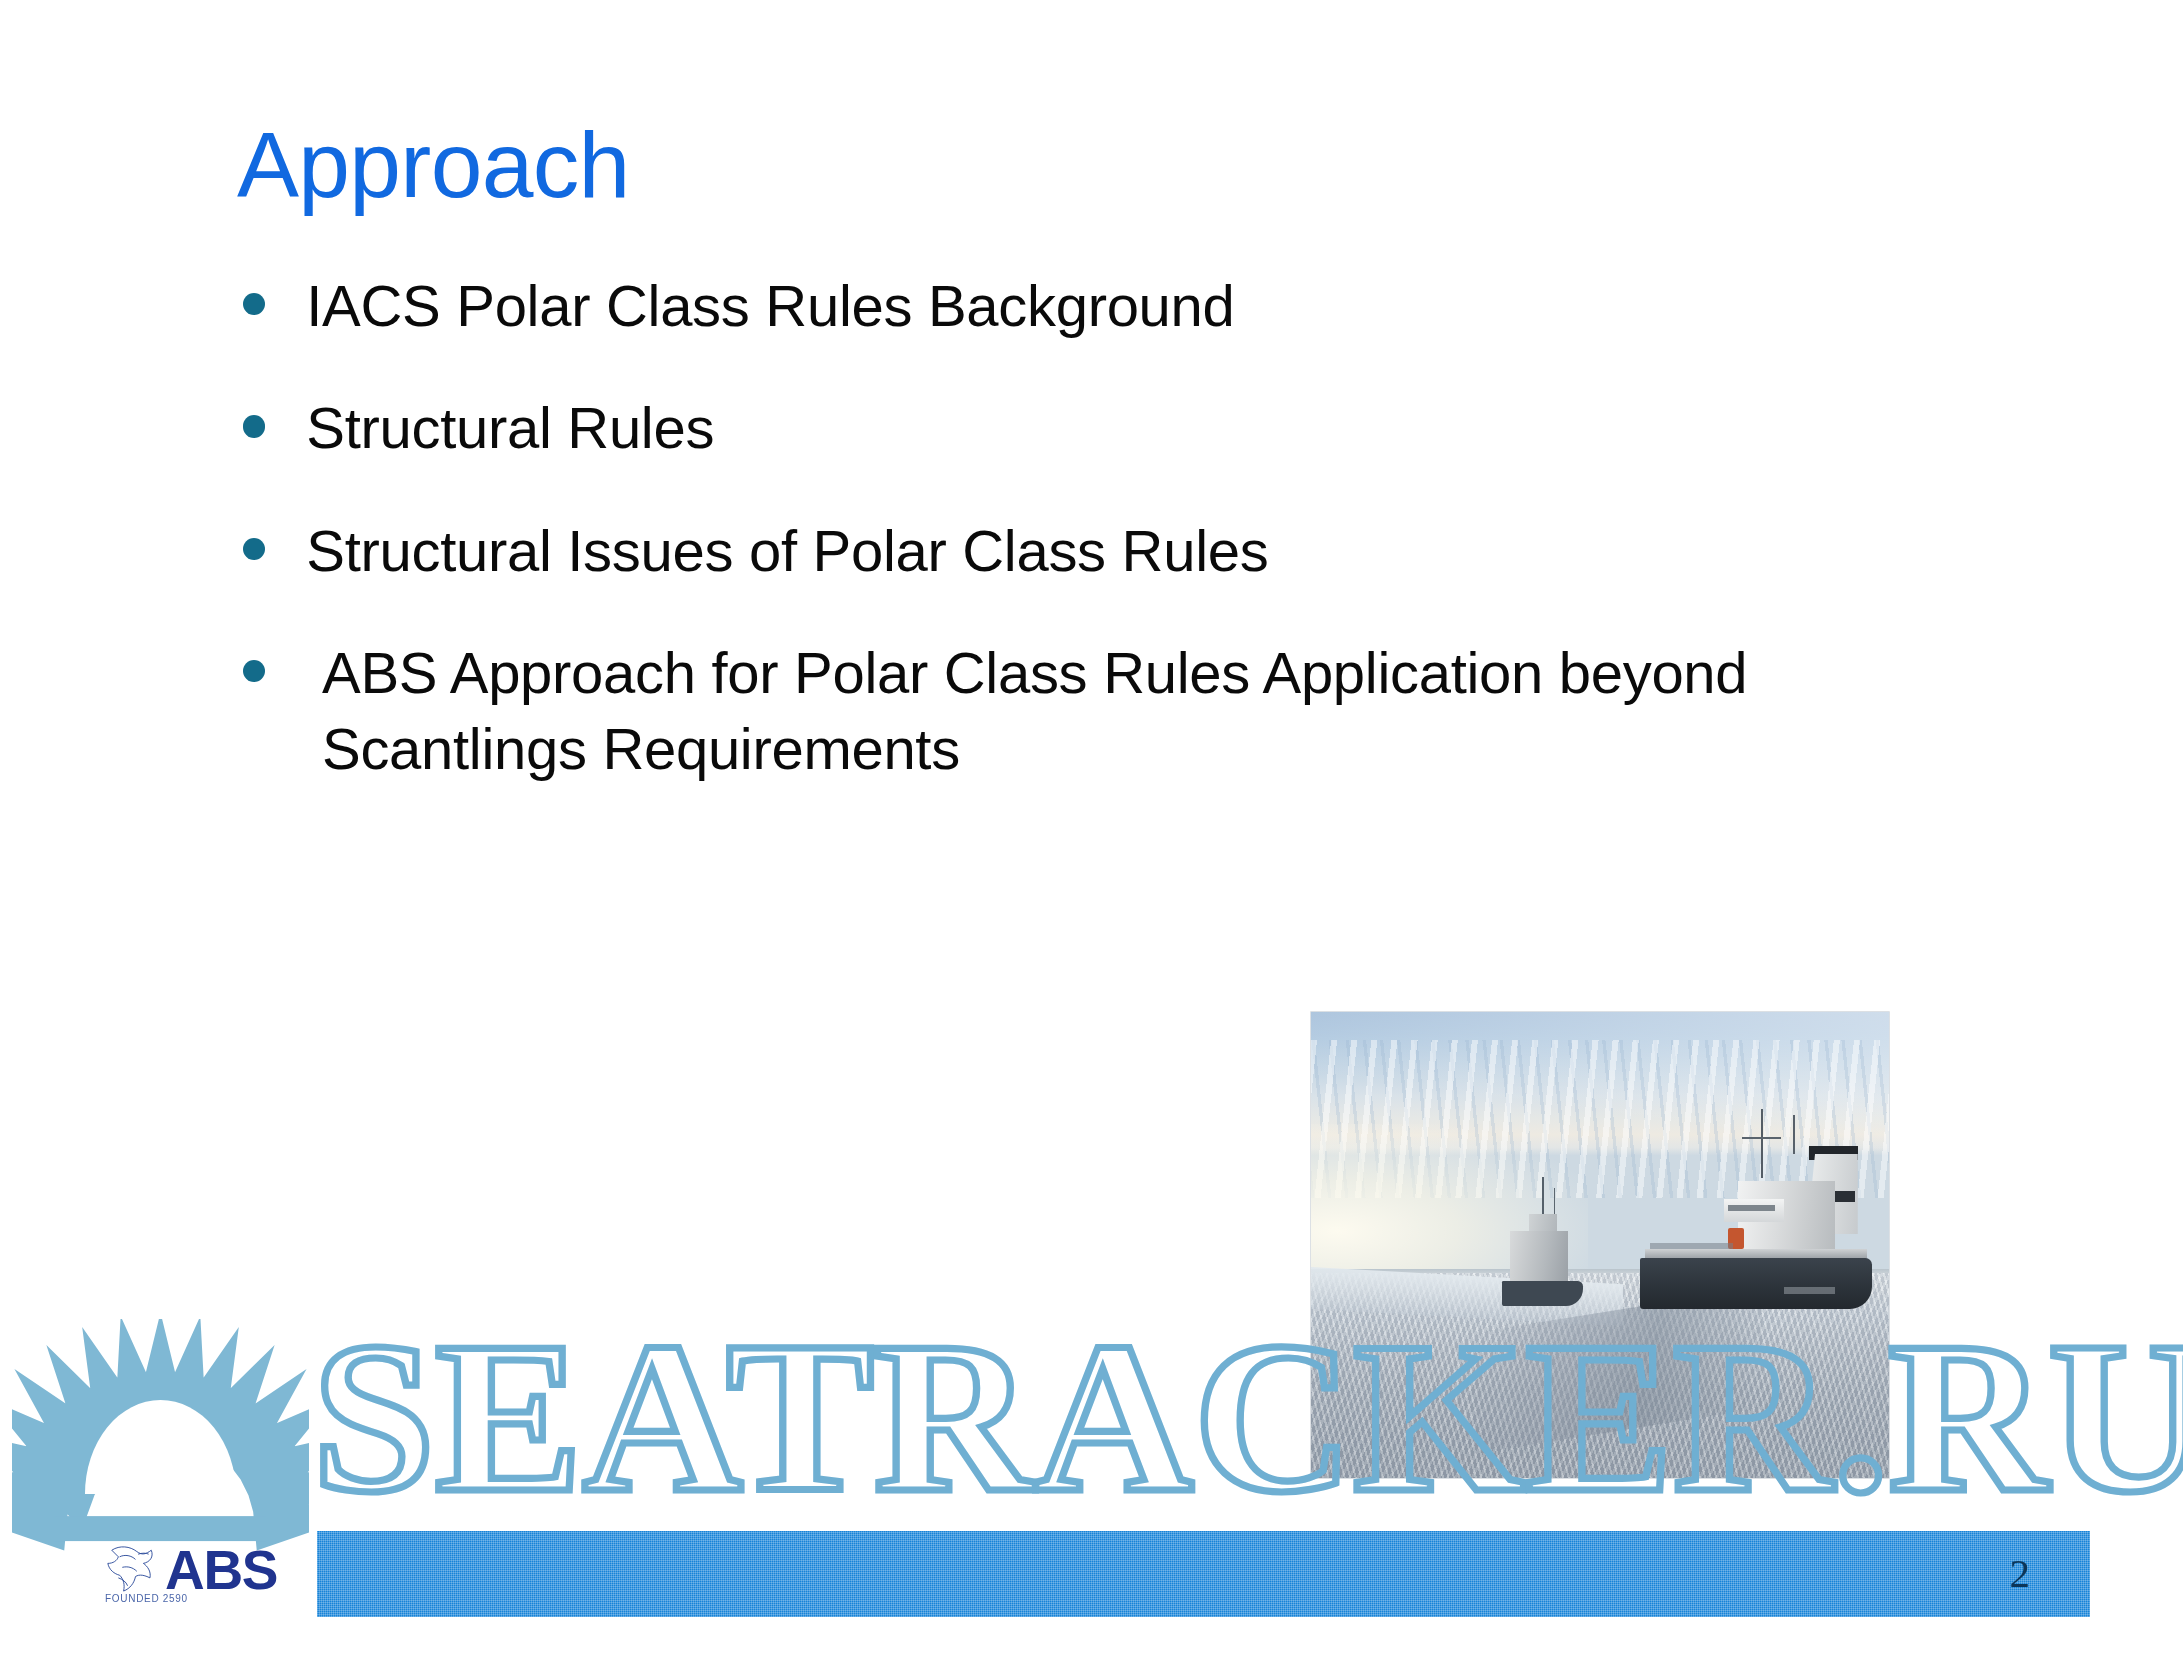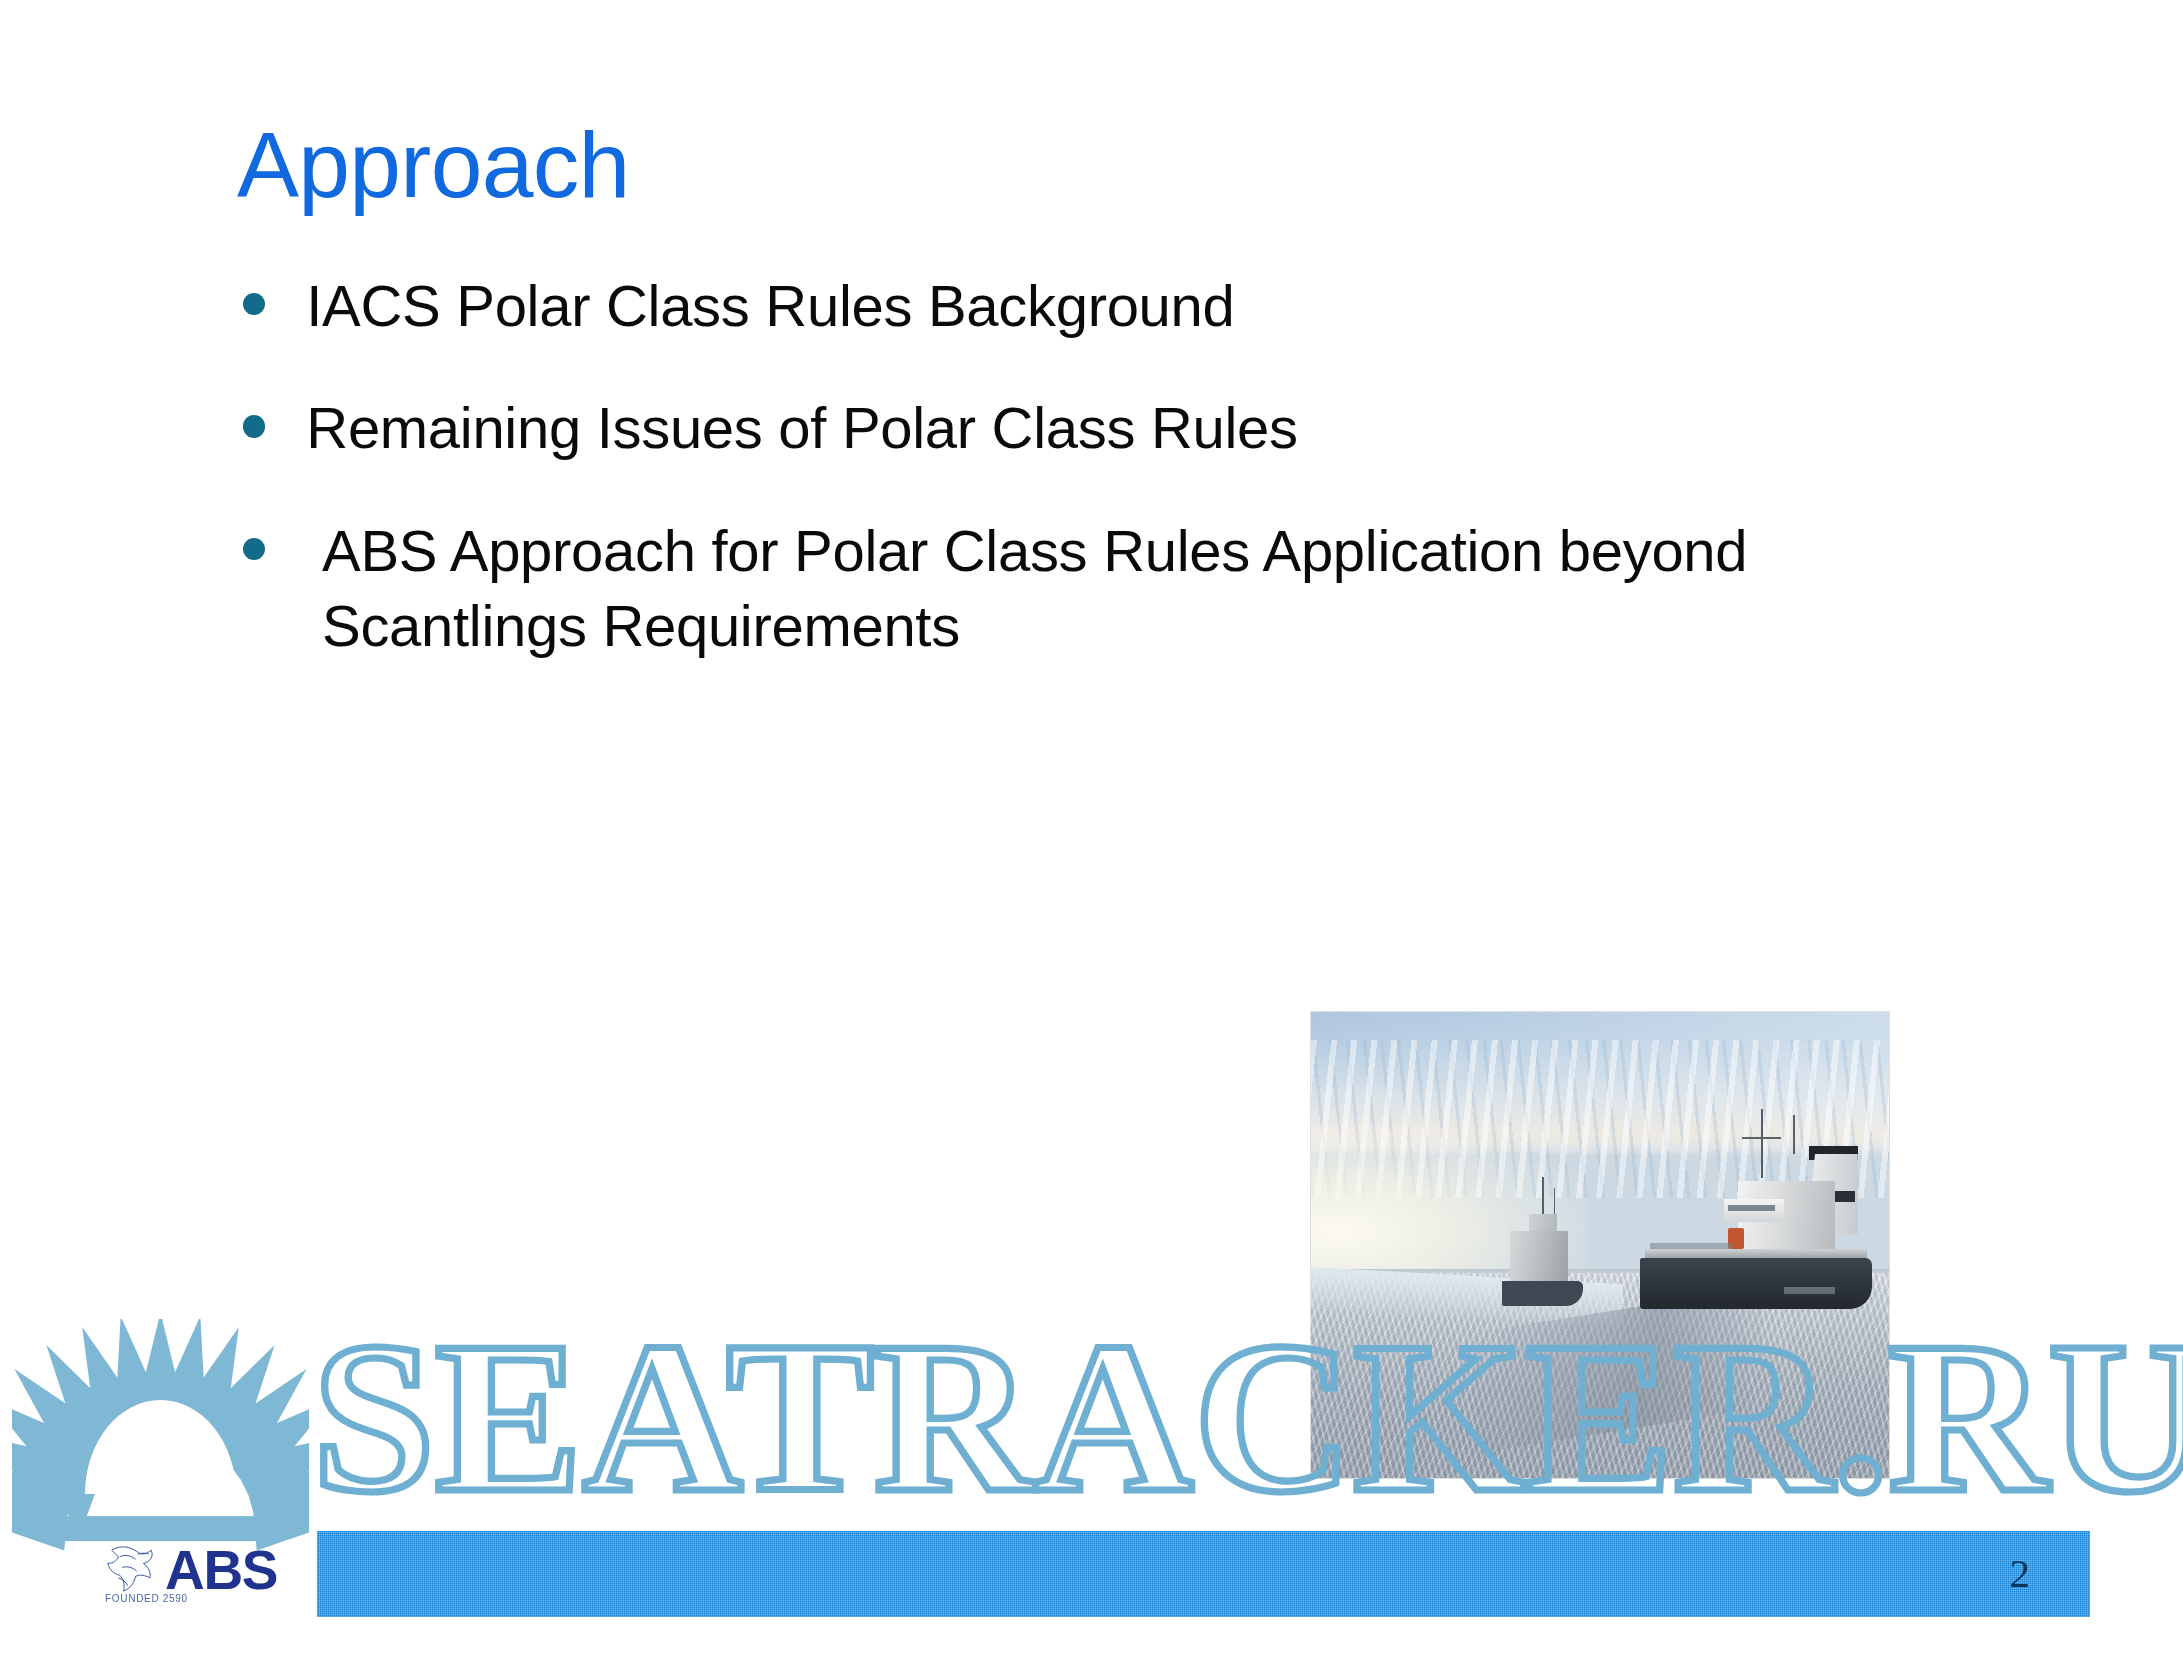--- a/index.html
+++ b/index.html
@@ -270,24 +270,28 @@
   <div id="title">Approach</div>
 
   <div id="bullets">
 
     <div class="bullet-row">
       <span class="bullet-dot"></span>
       <span class="bullet-text">IACS Polar Class Rules Background</span>
     </div>
 
 
-
     <div class="bullet-row">
       <span class="bullet-dot"></span>
-      <span class="bullet-text">Remaining Issues of Polar Class Rules</span>
+      <span class="bullet-text">Structural Rules</span>
+    </div>
+
+    <div class="bullet-row">
+      <span class="bullet-dot"></span>
+      <span class="bullet-text">Structural Issues of Polar Class Rules</span>
     </div>
 
     <div class="bullet-row">
       <span class="bullet-dot"></span>
       <span class="bullet-text">ABS Approach for Polar Class Rules Application beyond Scantlings Requirements</span>
     </div>
 
   </div>
 
   <div id="photo">

